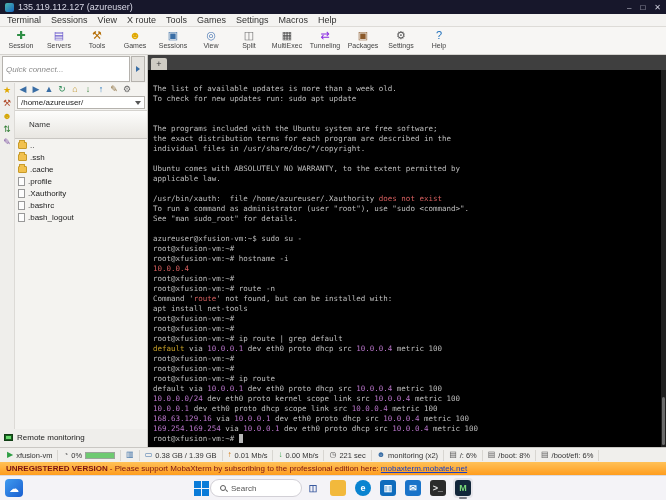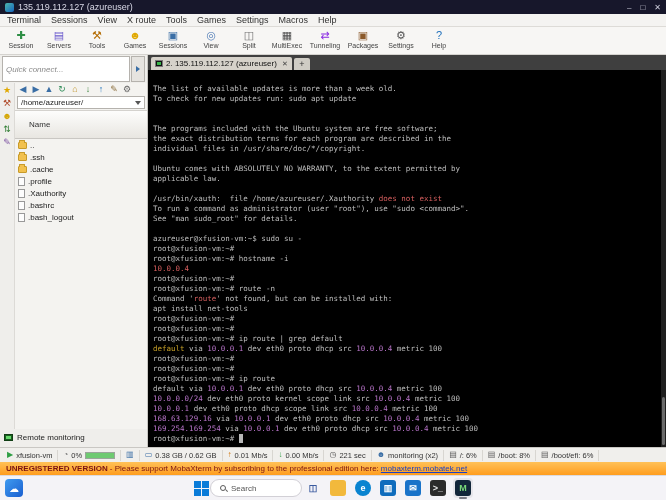--- a/index.html
+++ b/index.html
@@ -276,25 +276,20 @@
       <div class="side-bottom">
         <div class="rm-btn">
           <span class="rm-icon"></span>
           <span>Remote monitoring</span>
         </div>
       </div>
     </div>
 
     <div class="term-area">
       <div class="tabbar">
-        <div class="tab active">
-          <span class="tab-mon"></span>
-          <span>2. 135.119.112.127 (azureuser)</span>
-          <span class="tab-close">✕</span>
-        </div>
         <div class="tab plus">+</div>
       </div>
       <div class="terminal" id="terminal" style="color: rgb(191, 191, 191);"><div class="tline"><span>The list of available updates is more than a week old.</span></div><div class="tline"><span>To check for new updates run: sudo apt update</span></div><div class="tline">&nbsp;</div><div class="tline">&nbsp;</div><div class="tline"><span>The programs included with the Ubuntu system are free software;</span></div><div class="tline"><span>the exact distribution terms for each program are described in the</span></div><div class="tline"><span>individual files in /usr/share/doc/*/copyright.</span></div><div class="tline">&nbsp;</div><div class="tline"><span>Ubuntu comes with ABSOLUTELY NO WARRANTY, to the extent permitted by</span></div><div class="tline"><span>applicable law.</span></div><div class="tline">&nbsp;</div><div class="tline"><span>/usr/bin/xauth:  file /home/azureuser/.Xauthority </span><span class="c-red">does not exist</span></div><div class="tline"><span>To run a command as administrator (user "root"), use "sudo &lt;command&gt;".</span></div><div class="tline"><span>See "man sudo_root" for details.</span></div><div class="tline">&nbsp;</div><div class="tline"><span>azureuser@xfusion-vm:~$ sudo su -</span></div><div class="tline"><span>root@xfusion-vm:~#</span></div><div class="tline"><span>root@xfusion-vm:~# hostname -i</span></div><div class="tline"><span class="c-red">10.0.0.4</span></div><div class="tline"><span>root@xfusion-vm:~#</span></div><div class="tline"><span>root@xfusion-vm:~# route -n</span></div><div class="tline"><span>Command '</span><span class="c-red">route</span><span>' not found, but can be installed with:</span></div><div class="tline"><span>apt install net-tools</span></div><div class="tline"><span>root@xfusion-vm:~#</span></div><div class="tline"><span>root@xfusion-vm:~#</span></div><div class="tline"><span>root@xfusion-vm:~# ip route | grep default</span></div><div class="tline"><span class="c-yellow">default</span><span> via </span><span class="c-magenta">10.0.0.1</span><span> dev eth0 proto dhcp src </span><span class="c-magenta">10.0.0.4</span><span> metric 100</span></div><div class="tline"><span>root@xfusion-vm:~#</span></div><div class="tline"><span>root@xfusion-vm:~#</span></div><div class="tline"><span>root@xfusion-vm:~# ip route</span></div><div class="tline"><span>default via </span><span class="c-magenta">10.0.0.1</span><span> dev eth0 proto dhcp src </span><span class="c-magenta">10.0.0.4</span><span> metric 100</span></div><div class="tline"><span class="c-magenta">10.0.0.0/24</span><span> dev eth0 proto kernel scope link src </span><span class="c-magenta">10.0.0.4</span><span> metric 100</span></div><div class="tline"><span class="c-magenta">10.0.0.1</span><span> dev eth0 proto dhcp scope link src </span><span class="c-magenta">10.0.0.4</span><span> metric 100</span></div><div class="tline"><span class="c-magenta">168.63.129.16</span><span> via </span><span class="c-magenta">10.0.0.1</span><span> dev eth0 proto dhcp src </span><span class="c-magenta">10.0.0.4</span><span> metric 100</span></div><div class="tline"><span class="c-magenta">169.254.169.254</span><span> via </span><span class="c-magenta">10.0.0.1</span><span> dev eth0 proto dhcp src </span><span class="c-magenta">10.0.0.4</span><span> metric 100</span></div><div class="tline"><span>root@xfusion-vm:~# </span><span class="c-cursor"> </span></div></div>
       <div class="term-scrollbar">
         <div class="thumb"></div>
       </div>
     </div>
 
   </div>
 
@@ -306,21 +301,21 @@
       <div class="sb-seg">
         <div class="sb-ic" style="color: rgb(119, 119, 119);">◔</div>
         <div class="sb-label">0%</div>
         <div class="sb-bar"></div>
       </div>
       <div class="sb-seg">
         <div class="sb-ic" style="color: rgb(58, 110, 165);">▥</div>
       </div>
       <div class="sb-seg">
         <div class="sb-ic" style="color: rgb(58, 110, 165);">▭</div>
-        <div class="sb-label">0.38 GB / 0.62 GB</div>
+        <div class="sb-label">0.38 GB / 1.39 GB</div>
       </div>
       <div class="sb-seg">
         <div class="sb-ic" style="color: rgb(208, 112, 0);">↑</div>
         <div class="sb-label">0.01 Mb/s</div>
       </div>
       <div class="sb-seg">
         <div class="sb-ic" style="color: rgb(46, 158, 68);">↓</div>
         <div class="sb-label">0.00 Mb/s</div>
       </div>
       <div class="sb-seg">

